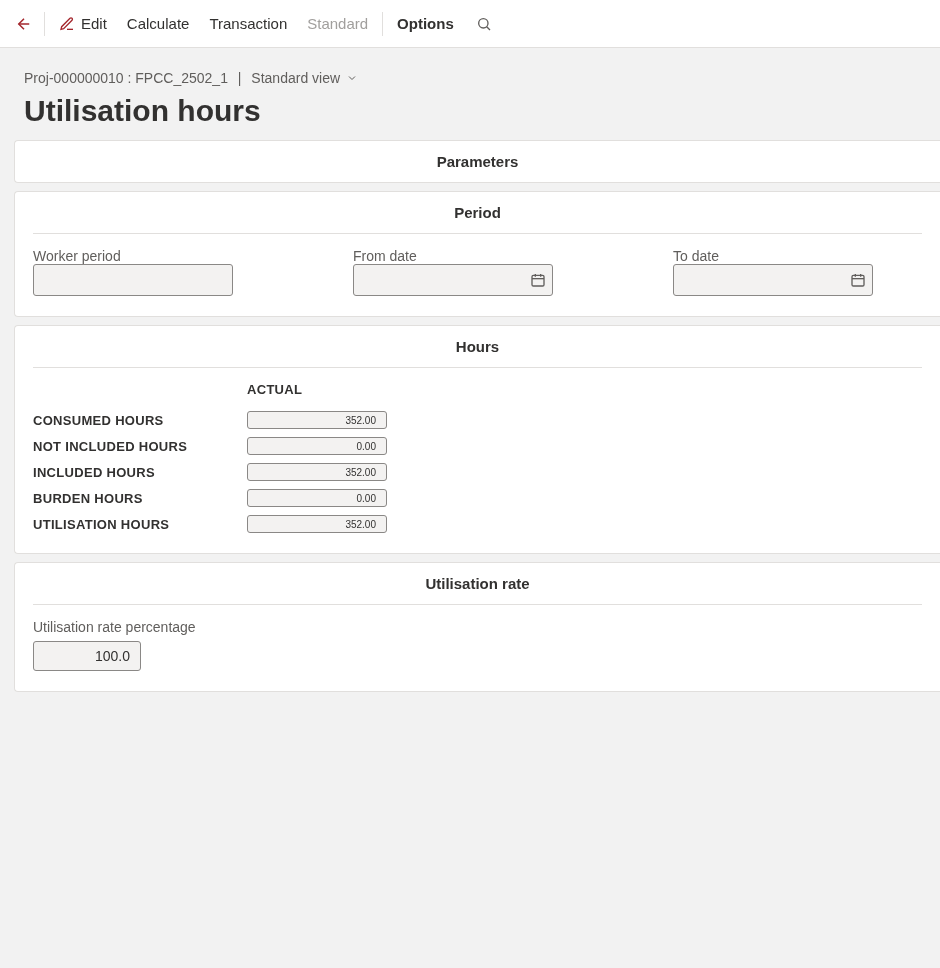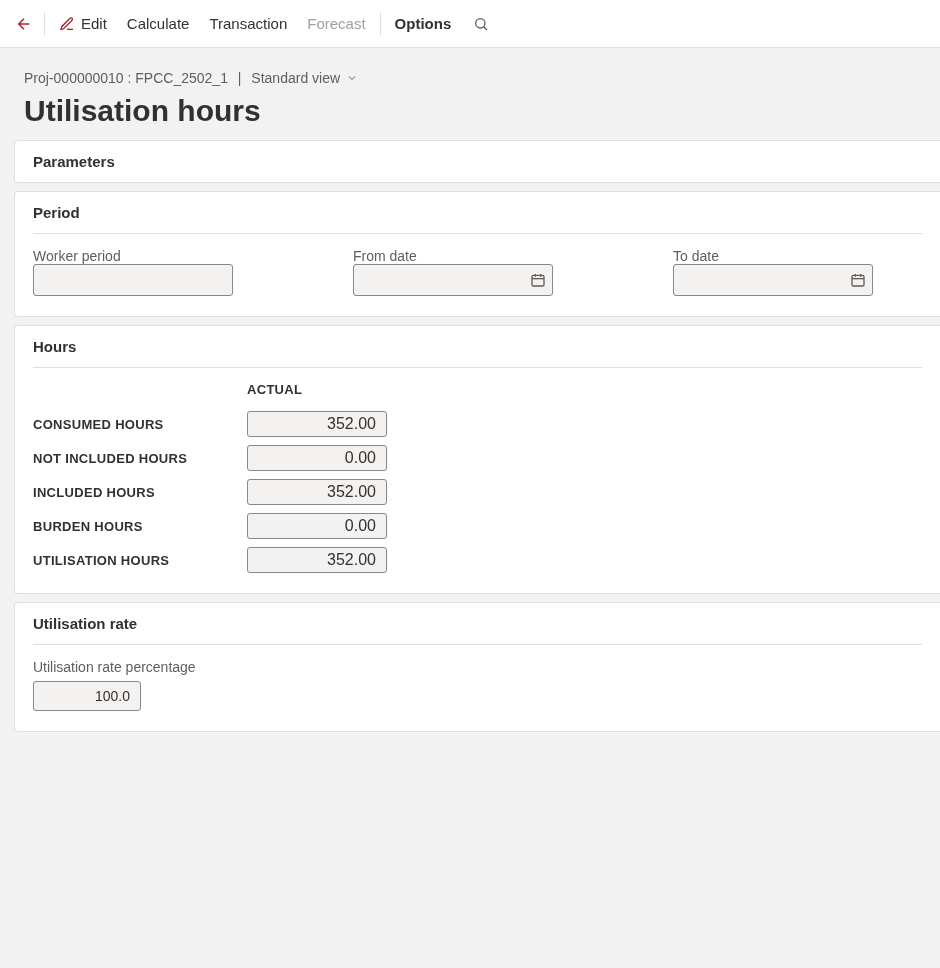--- a/index.html
+++ b/index.html
@@ -82,20 +82,21 @@
     background: #fff;
     border: 1px solid #e1dfdd;
     border-right: none;
     border-radius: 4px 0 0 4px;
   }
   .card-header {
     font-weight: 600;
     font-size: 15px;
     padding: 12px 18px;
     cursor: pointer;
+    text-align: center;
   }
   .card-sep {
     height: 1px;
     background: #e1dfdd;
     margin: 0 18px;
   }
   .card-body {
     padding: 14px 18px 20px 18px;
   }
 
@@ -145,29 +146,29 @@
     color: #323130;
     padding-bottom: 6px;
   }
   .row-label {
     font-weight: 600;
     font-size: 13px;
     letter-spacing: .3px;
     color: #323130;
   }
   .num-cell {
-    height: 26px;
+    height: 18px;
     border: 1px solid #8a8886;
     border-radius: 3px;
     background: #f3f2f1;
     display: flex;
     align-items: center;
     justify-content: flex-end;
     padding: 0 10px;
-    font-size: 16px;
+    font-size: 10px;
   }
 
   
   .rate-block { display:flex; flex-direction: column; gap: 6px; }
   .rate-input {
     height: 30px; width: 108px;
     border: 1px solid #8a8886;
     border-radius: 3px;
     background: #f3f2f1;
     display: flex; align-items: center; justify-content: flex-end;
@@ -197,21 +198,21 @@
     </span>
     <span>Edit</span>
   </div>
   <div class="tb-item">
     <span>Calculate</span>
   </div>
   <div class="tb-item">
     <span>Transaction</span>
   </div>
   <div class="tb-item disabled">
-    <span>Forecast</span>
+    <span>Standard</span>
   </div>
   <div class="tb-sep"></div>
   <div class="tb-item bold">
     <span>Options</span>
   </div>
   <div class="tb-search">
     <svg width="16" height="16" viewBox="0 0 24 24" fill="none" stroke="currentColor" stroke-width="2">
         <circle cx="11" cy="11" r="7"></circle>
         <path d="M21 21l-5-5"></path>
       </svg>

